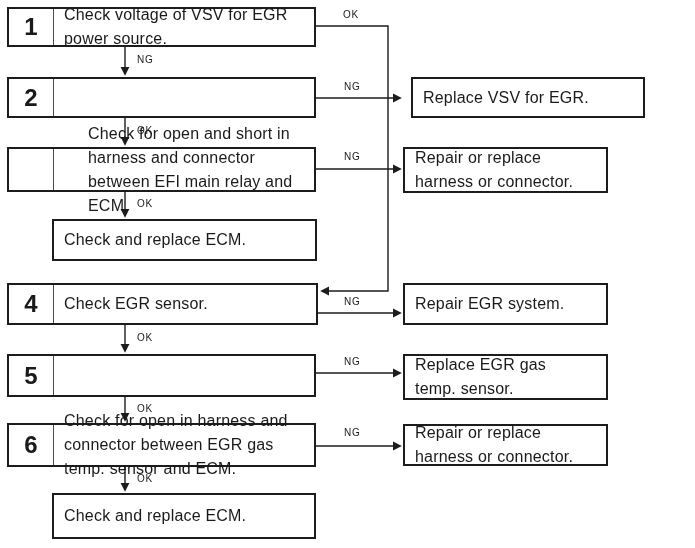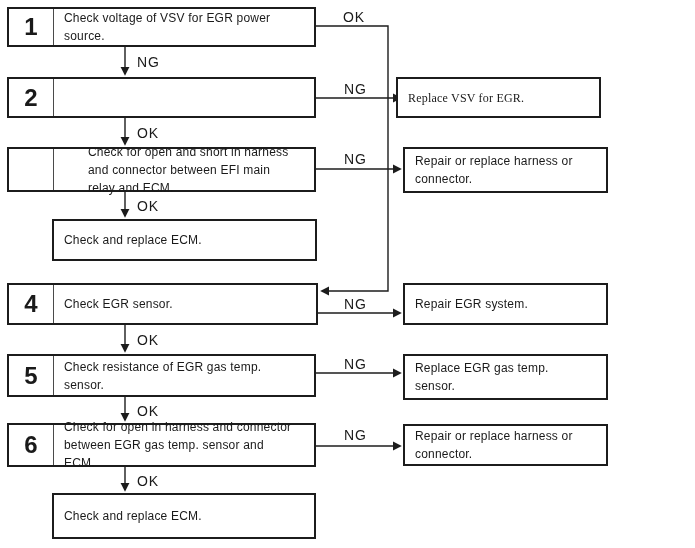--- a/index.html
+++ b/index.html
@@ -23,27 +23,27 @@
     width:44px;
     flex:0 0 44px;
     border-right:1.5px solid #4a4a4a;
     display:flex; align-items:center; justify-content:center;
     font-size:24px; font-weight:bold;
   }
   .step .txt, .plain-txt {
     flex:1;
     display:flex; align-items:center;
     padding:0 17px 0 10px;
-    font-size:12px;
+    font-size:16px;
     line-height:1.5;
     letter-spacing:0.2px;
   }
   .lbl {
     position:absolute;
-    font-size:14px;
+    font-size:10px;
     letter-spacing:0.8px;
     color:#1a1a1a;
     white-space:nowrap;
   }
 </style>
 </head>
 <body>
 
 <div id="canvas">
 
@@ -87,33 +87,32 @@
     <div class="plain-txt">Check and replace ECM.</div>
   </div>
 
   <div class="box step" style="left:7px; top:283px; width:311px; height:42px;">
     <div class="num">4</div>
     <div class="txt">Check EGR sensor.</div>
   </div>
 
   <div class="box step" style="left:7px; top:354px; width:309px; height:43px;">
     <div class="num">5</div>
-    <div class="txt">Check resistance of EGR gas temp. sensor.</div>
   </div>
 
   <div class="box step" style="left:7px; top:423px; width:309px; height:44px;">
     <div class="num">6</div>
     <div class="txt">Check for open in harness and connector between EGR gas temp. sensor and ECM.</div>
   </div>
 
   <div class="box" style="left:52px; top:493px; width:264px; height:46px;">
     <div class="plain-txt">Check and replace ECM.</div>
   </div>
 
-  <div class="box" style="left:396px; top:77px; width:205px; height:41px;font-family:Liberation Serif, serif;">
+  <div class="box" style="left:411px; top:77px; width:234px; height:41px;">
     <div class="plain-txt">Replace VSV for EGR.</div>
   </div>
 
   <div class="box" style="left:403px; top:147px; width:205px; height:46px;">
     <div class="plain-txt">Repair or replace harness or connector.</div>
   </div>
 
   <div class="box" style="left:403px; top:283px; width:205px; height:42px;text-align:right;">
     <div class="plain-txt">Repair EGR system.</div>
   </div>

